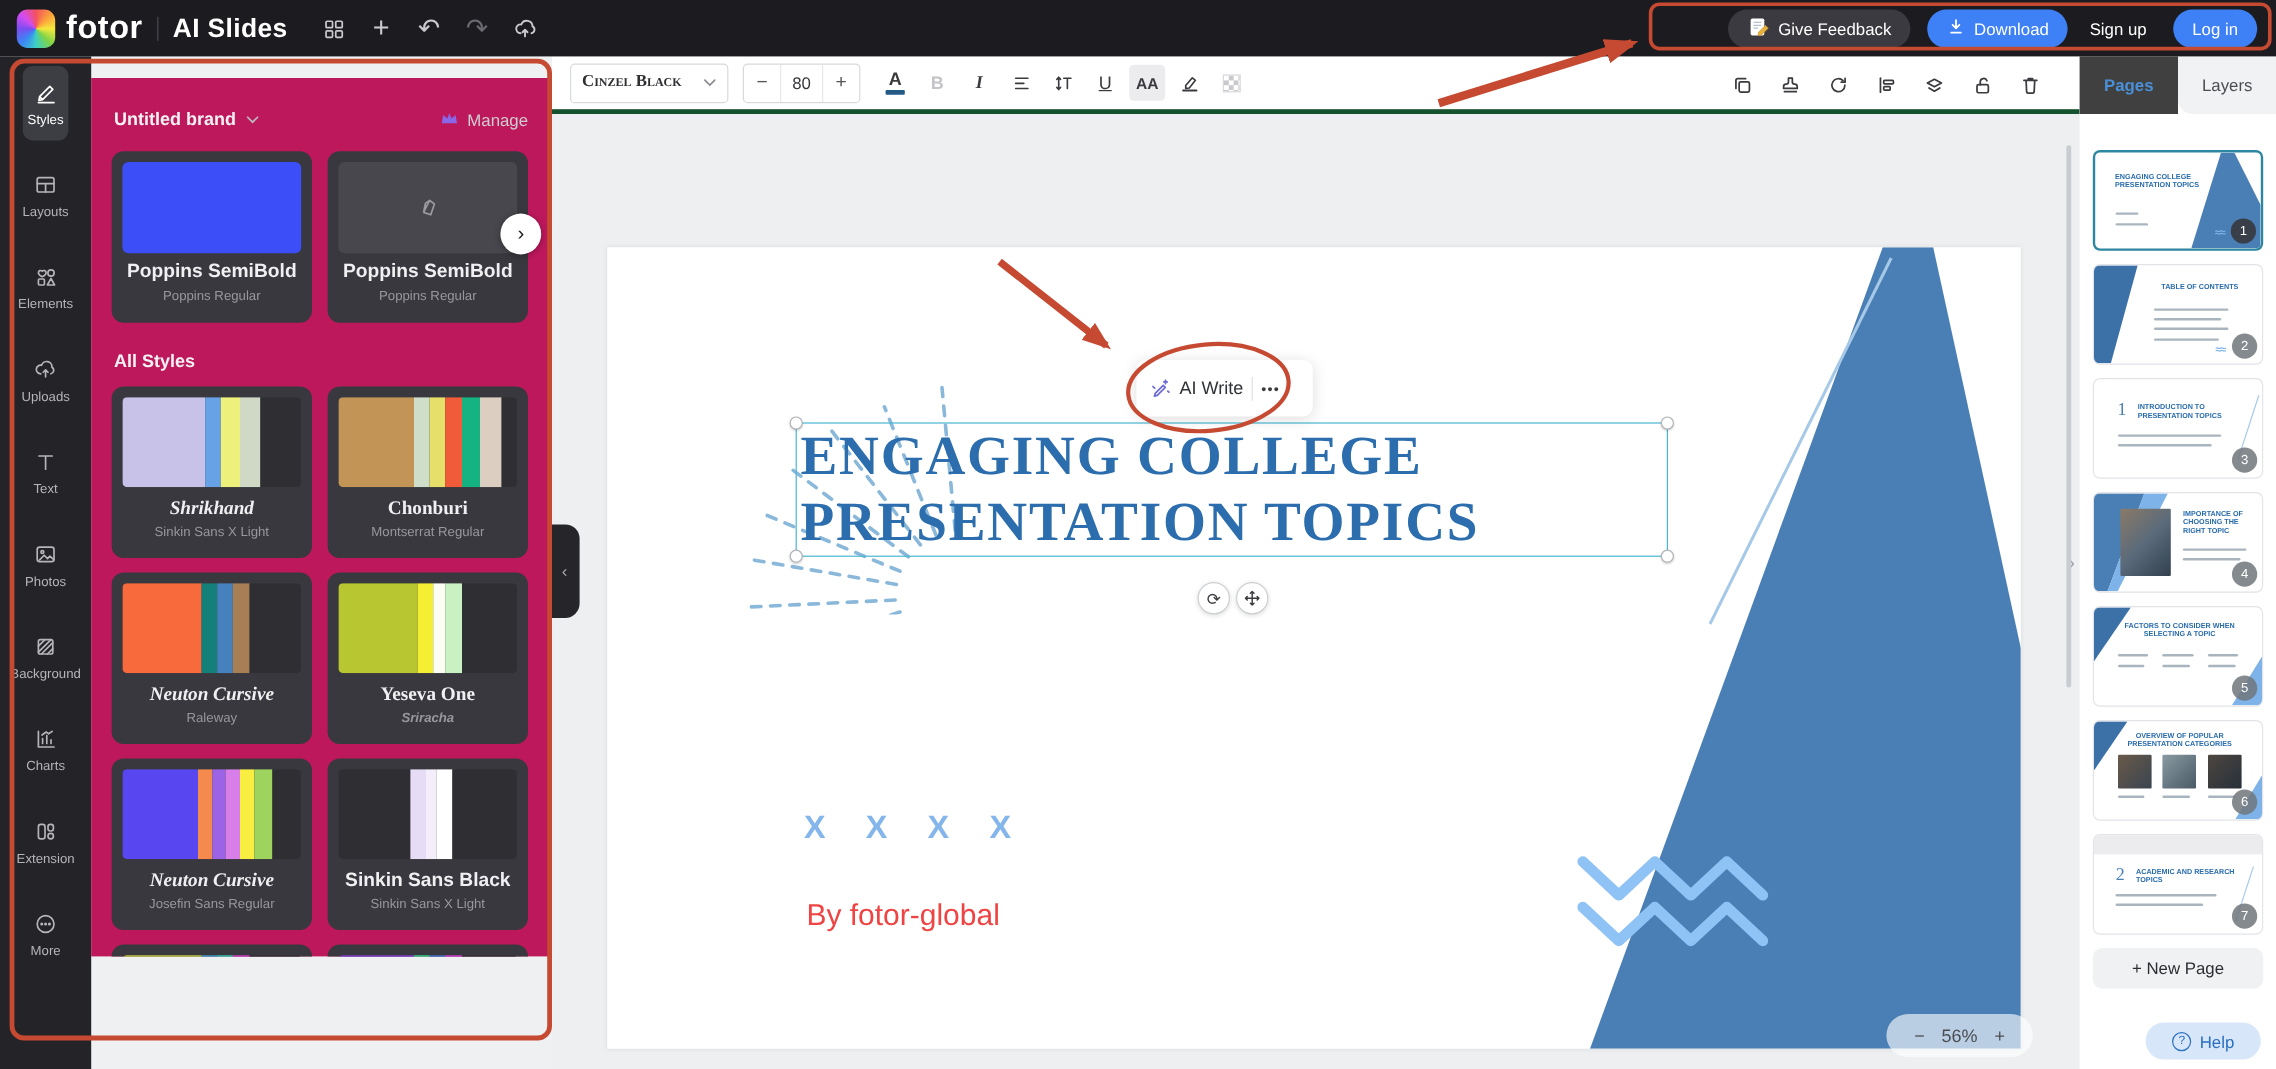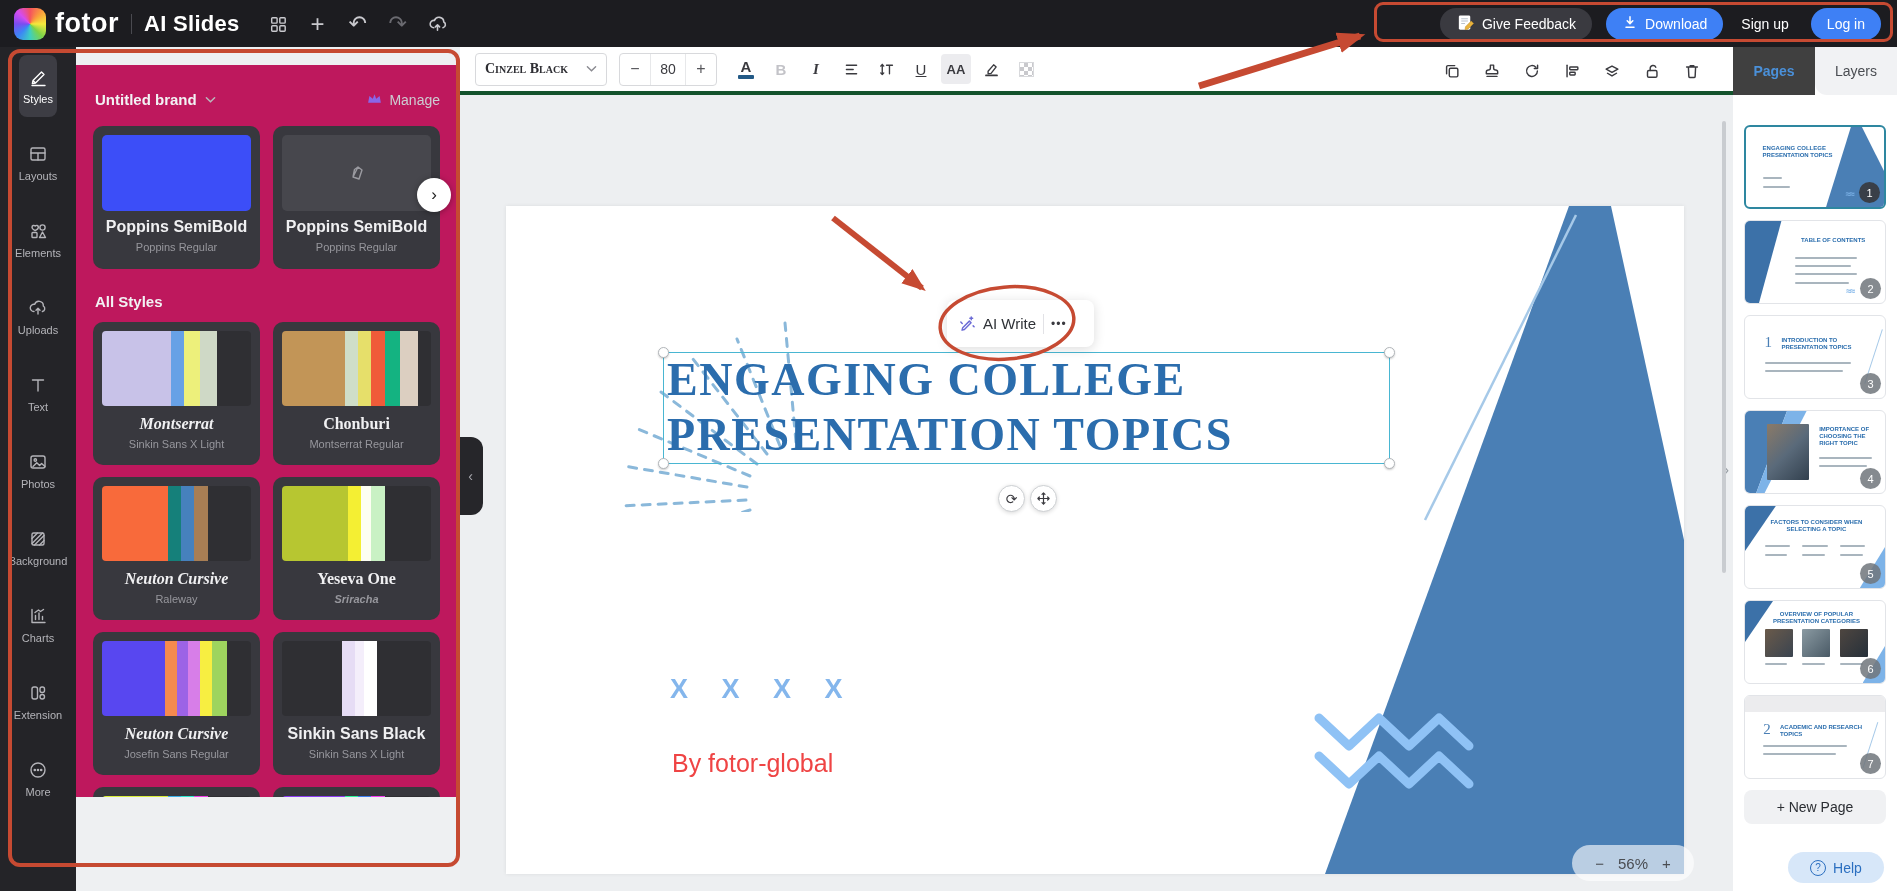--- a/index.html
+++ b/index.html
@@ -328,21 +328,21 @@
     <div class="all-styles">All Styles</div>
     <div class="sgrid">
       <div class="scard">
         <div class="pal">
             <div style="flex: 46 1 0%; background: rgb(200, 194, 232);"></div>
             <div style="flex: 9 1 0%; background: rgb(103, 161, 230);"></div>
             <div style="flex: 11 1 0%; background: rgb(237, 240, 123);"></div>
             <div style="flex: 11 1 0%; background: rgb(207, 217, 198);"></div>
             <div style="flex: 23 1 0%; background: rgb(47, 47, 51);"></div>
           </div>
-        <div class="s-name ff-si">Montserrat</div>
+        <div class="s-name ff-si">Shrikhand</div>
         <div class="s-sub">Sinkin Sans X Light</div>
       </div>
       <div class="scard">
         <div class="pal">
             <div style="flex: 42 1 0%; background: rgb(194, 149, 87);"></div>
             <div style="flex: 9 1 0%; background: rgb(207, 222, 200);"></div>
             <div style="flex: 9 1 0%; background: rgb(230, 223, 106);"></div>
             <div style="flex: 9 1 0%; background: rgb(240, 91, 57);"></div>
             <div style="flex: 10 1 0%; background: rgb(20, 179, 129);"></div>
             <div style="flex: 12 1 0%; background: rgb(220, 207, 193);"></div>

